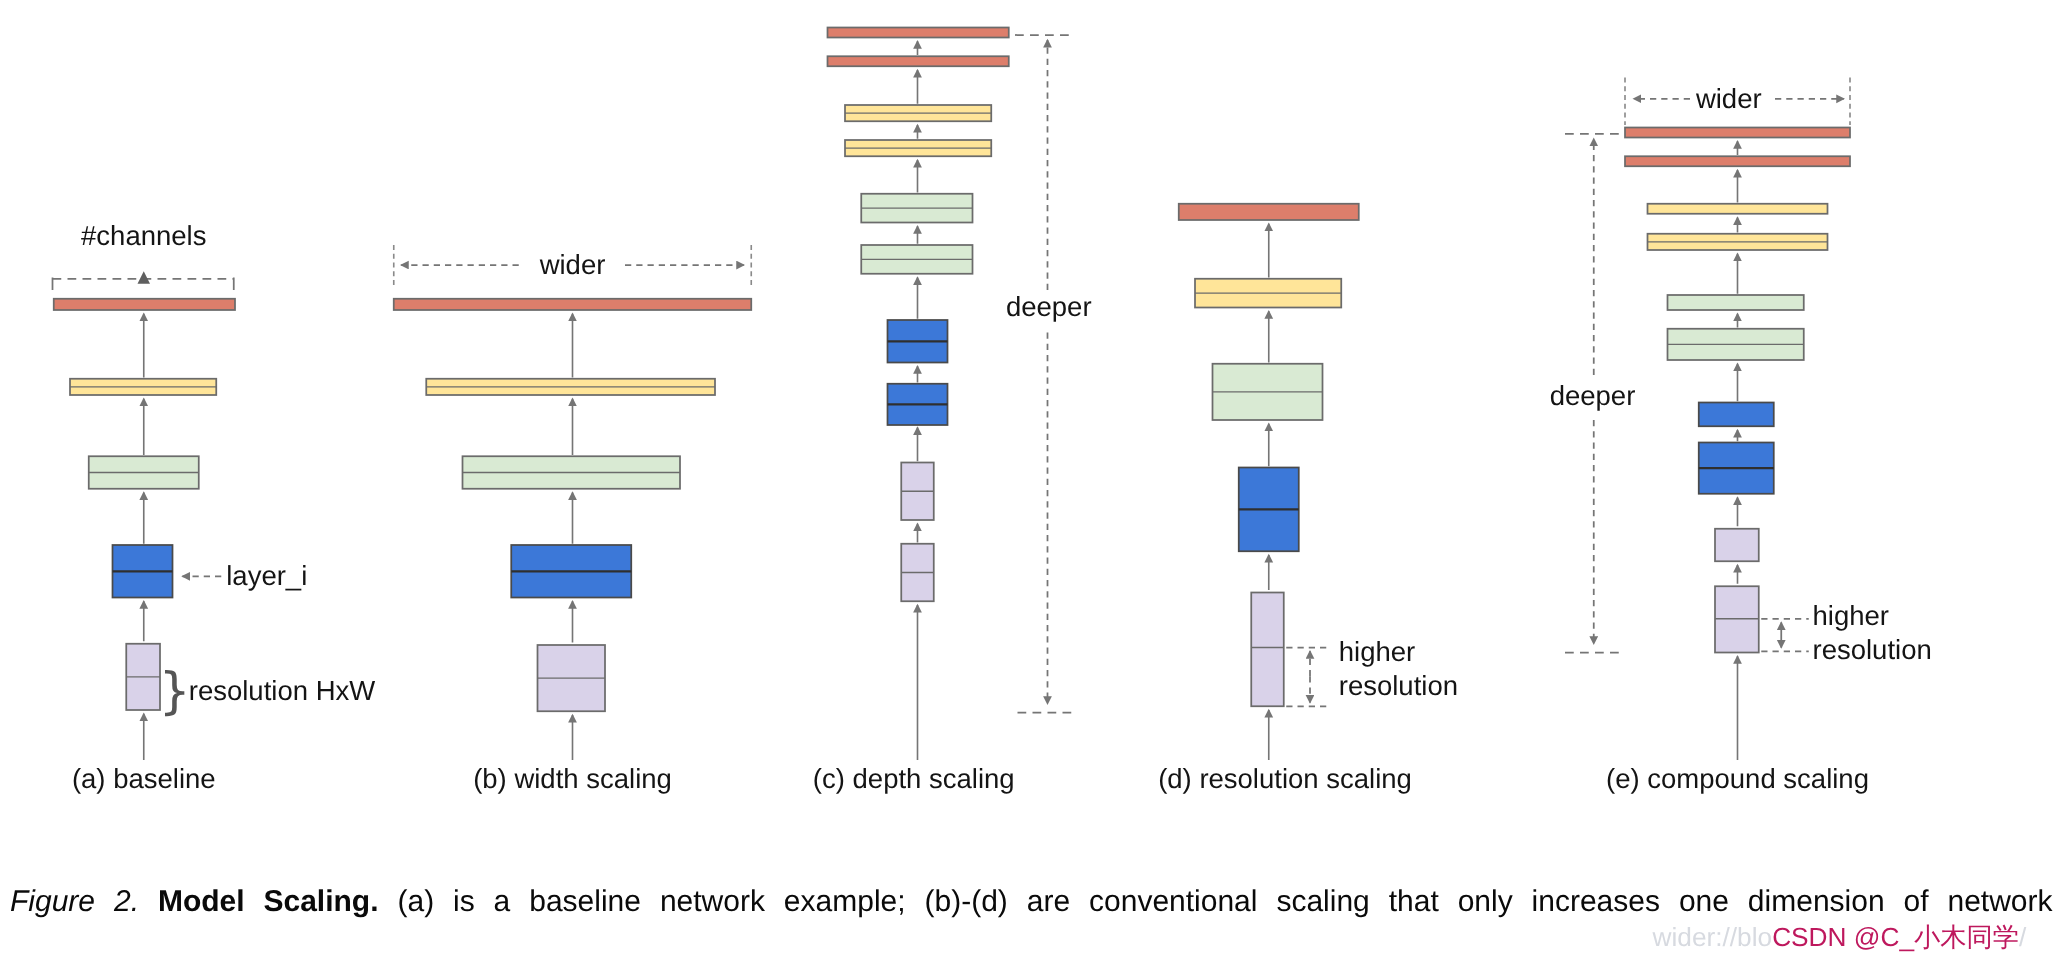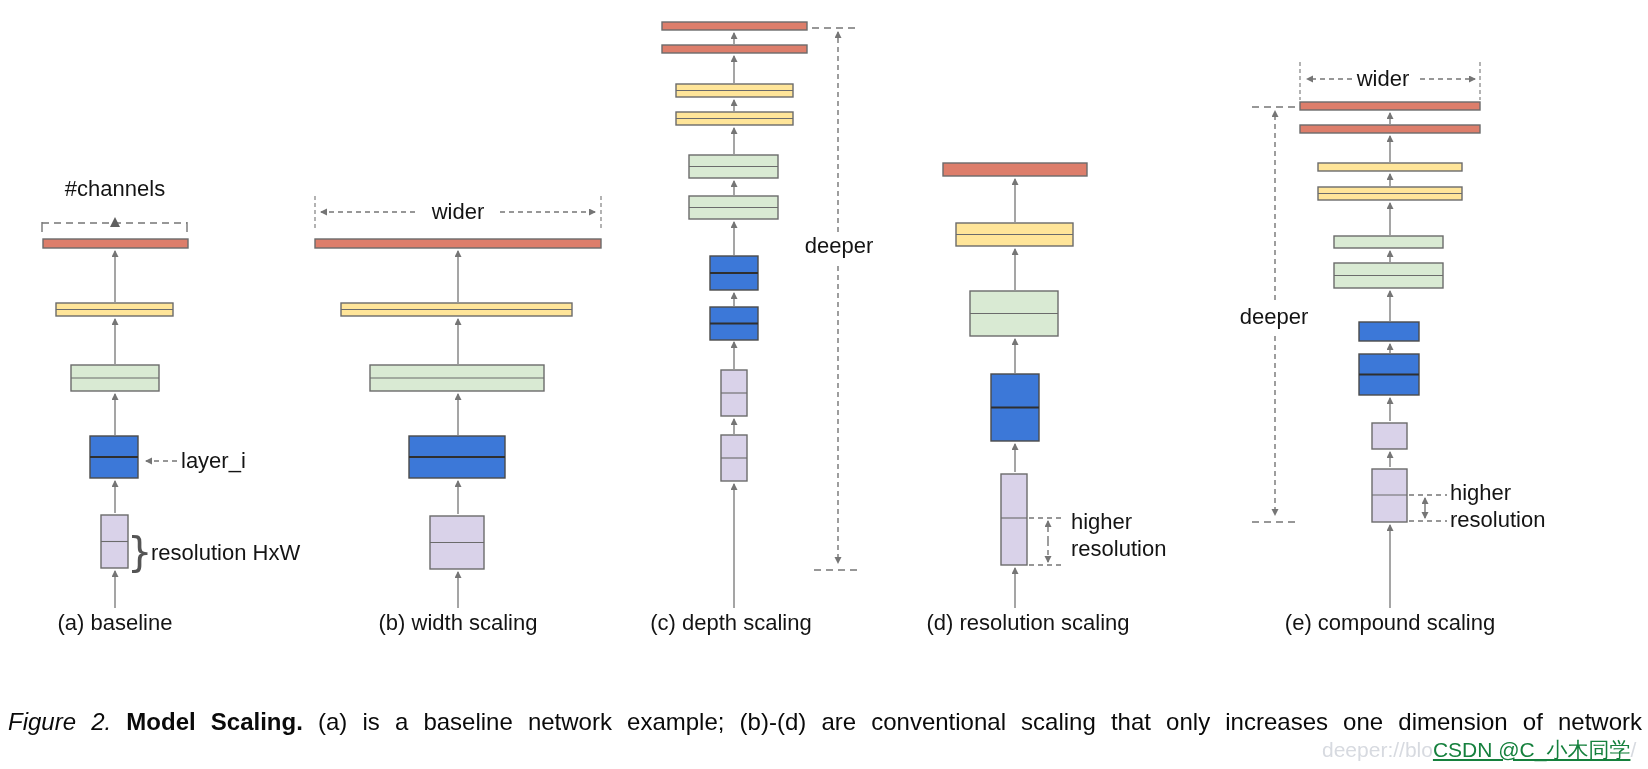--- a/index.html
+++ b/index.html
@@ -24,21 +24,21 @@
   .brace{font-size:40px;fill:#555;font-family:"DejaVu Sans",sans-serif;}
   .caption{position:absolute;left:8px;top:681px;width:1634px;
            font-family:Liberation Sans, sans-serif;font-size:24px;
            line-height:34px;color:#0a0a0a;z-index:2;margin-top:24px;}
   .cap-just{text-align:justify;text-align-last:justify;}
   .cap-it{font-style:italic;}
   .cap-b{font-weight:bold;}
   .watermark{position:absolute;left:1322px;top:736px;z-index:1;white-space:nowrap;
              font-family:"Liberation Sans","DejaVu Sans",sans-serif;font-size:21px;}
   .wm-light{color:#d7dae0;}
-  .wm-main{color:#15803d;text-decoration:underline;}
+  .wm-main{color:#be185d;}
 </style>
 </head>
 <body>
 
 <svg width="1648" height="645" viewBox="0 0 1648 645">
   <defs>
     <marker id="ah" orient="auto" markerUnits="userSpaceOnUse" markerWidth="10" markerHeight="10" refX="6" refY="3.5">
       <path d="M0,0 L7,3.5 L0,7 Z" fill="#757575"></path>
     </marker>
   </defs>
@@ -235,21 +235,21 @@
       <line class="dz" x1="1425" y1="508" x2="1425" y2="498" marker-end="url(#ah)"></line>
       <line class="dz" x1="1425" y1="508" x2="1425" y2="518" marker-end="url(#ah)"></line>
     </g>
     <text class="t" x="1450" y="500">higher</text>
     <text class="t" x="1450" y="527">resolution</text>
 
     <text class="lbl" x="1390" y="630">(e) compound scaling</text>
   </g>
 </svg>
 
-<div class="watermark"><span class="wm-light">deeper://blo</span><span class="wm-main">CSDN @C_小木同学</span><span class="wm-light">/</span></div>
+<div class="watermark"><span class="wm-light">wider://blo</span><span class="wm-main">CSDN @C_小木同学</span><span class="wm-light">/</span></div>
 
 <div class="caption">
   <div class="cap-just">
     <span class="cap-it">Figure 2.</span>
     <span class="cap-b">Model Scaling.</span>
     <span>(a) is a baseline network example; (b)-(d) are conventional scaling that only increases one dimension of network</span>
   </div>
 </div>
 
 </body></html>

